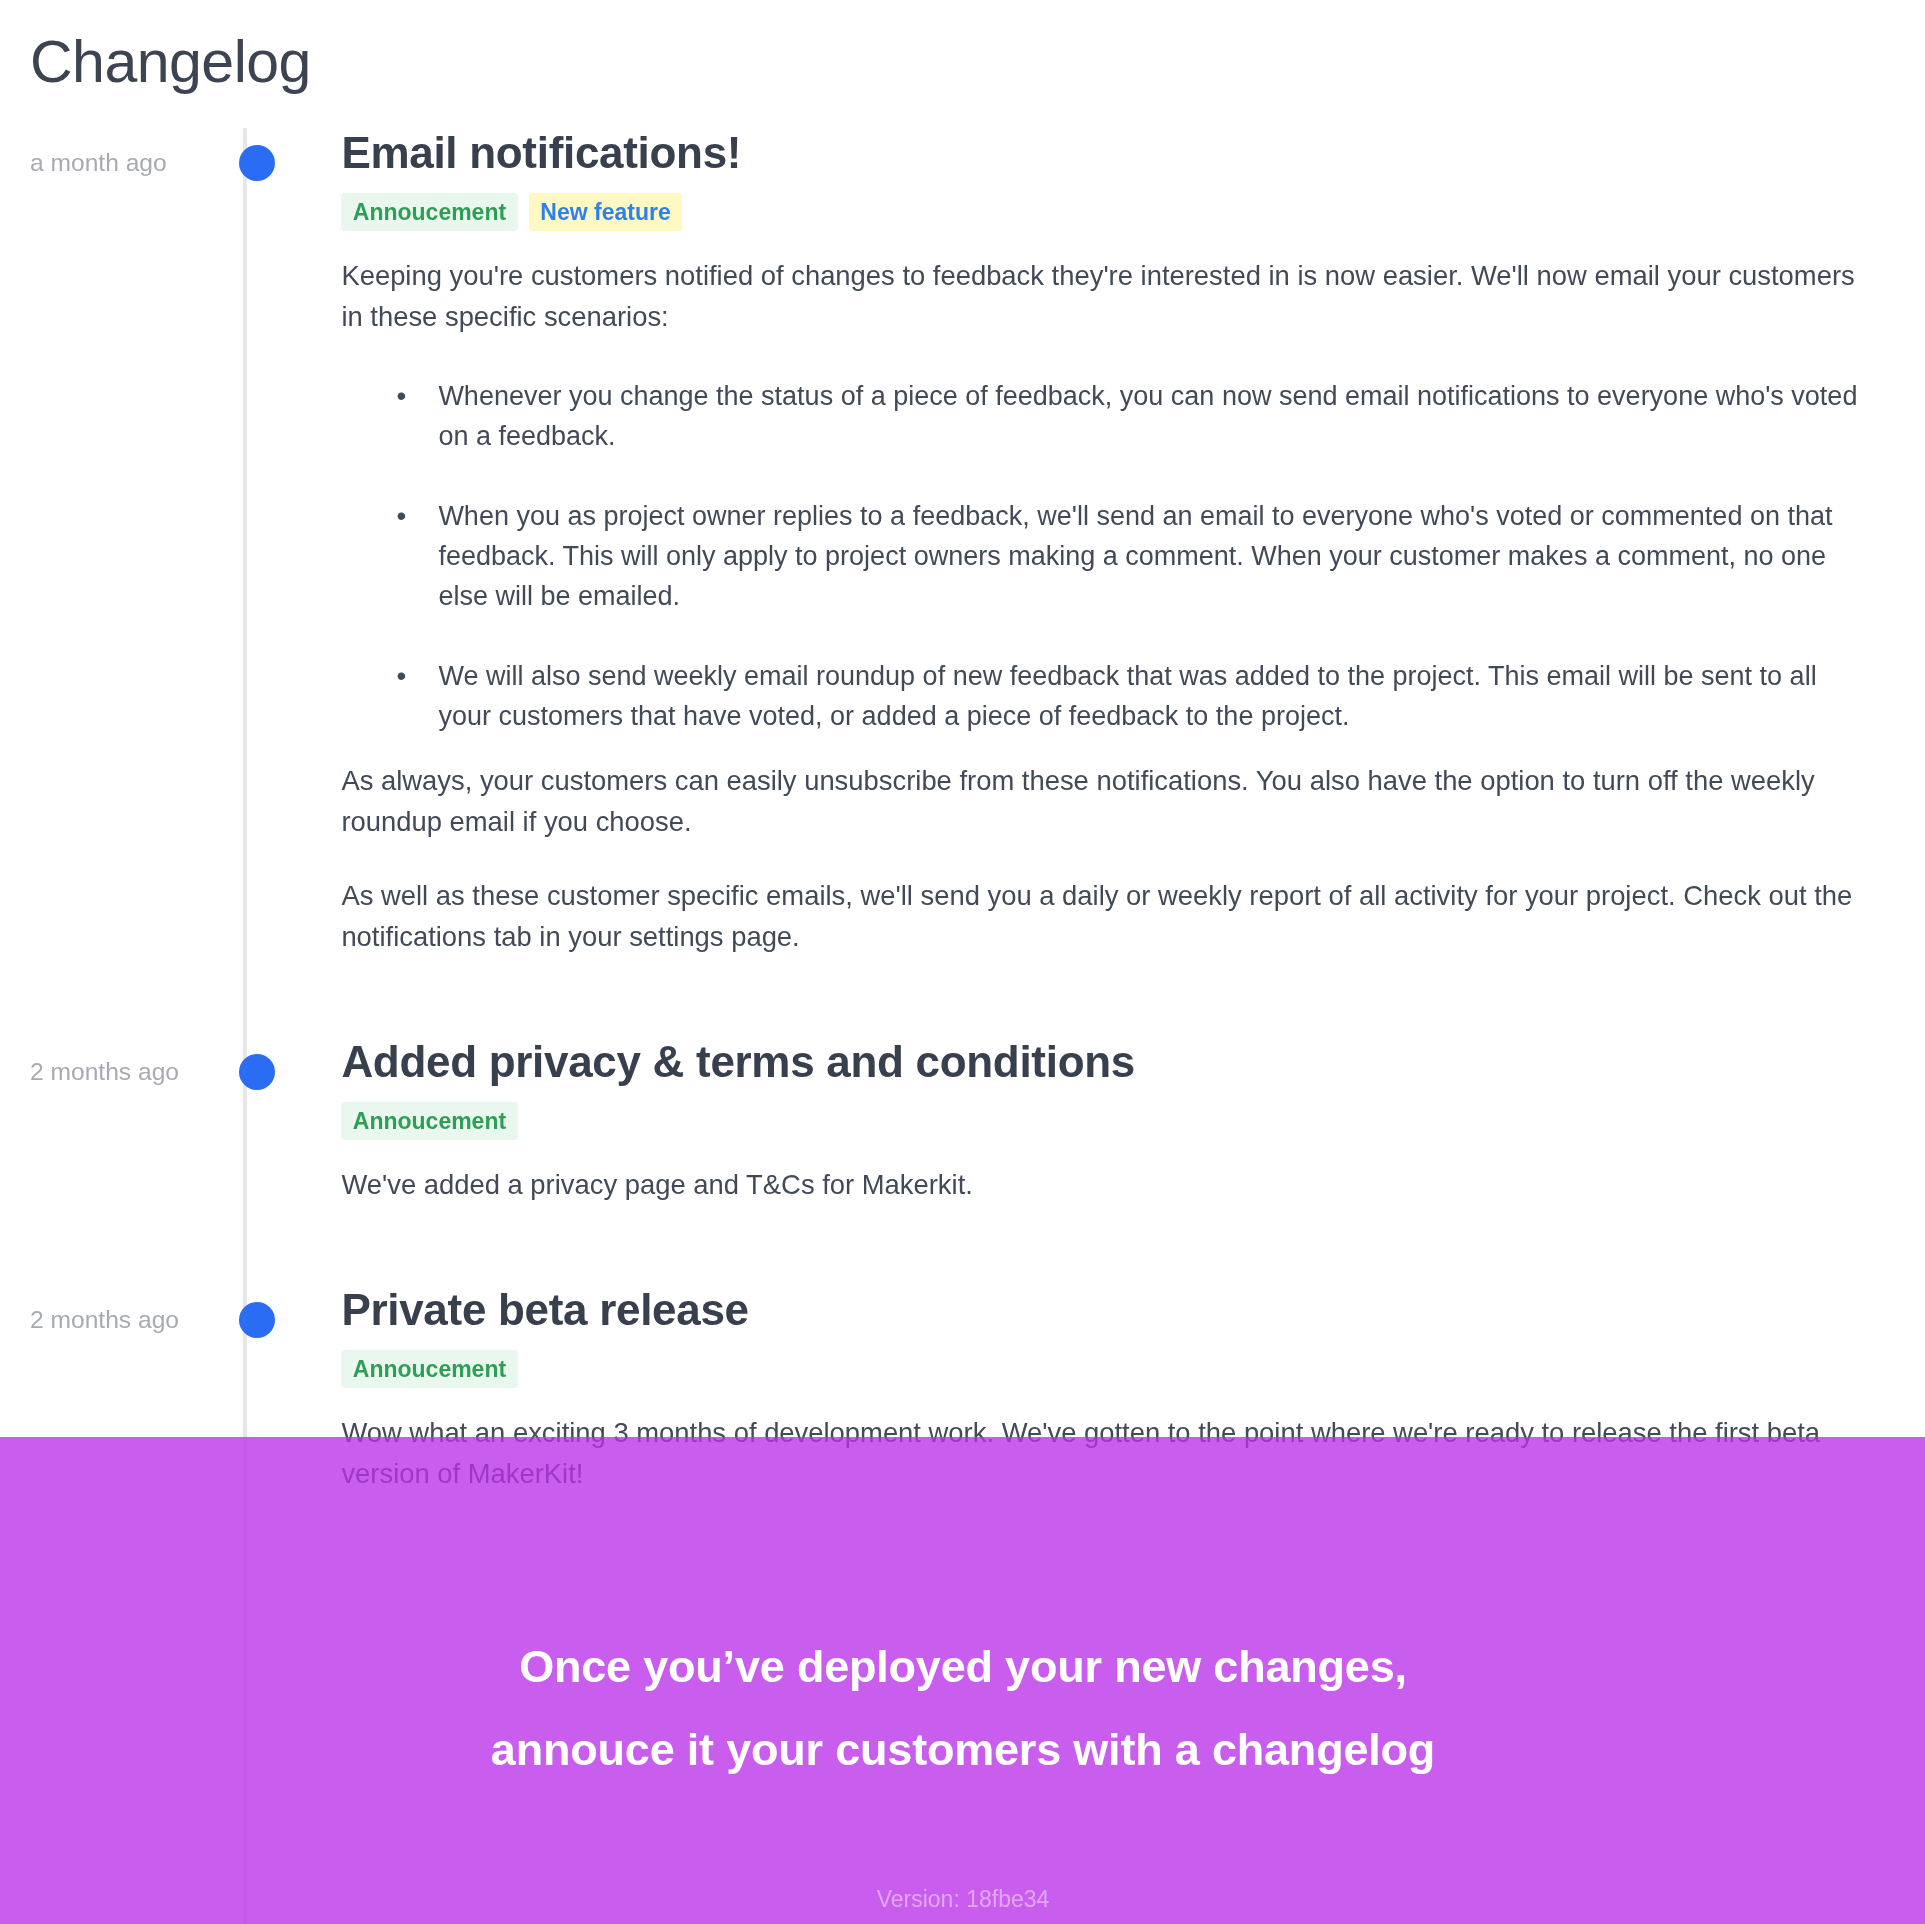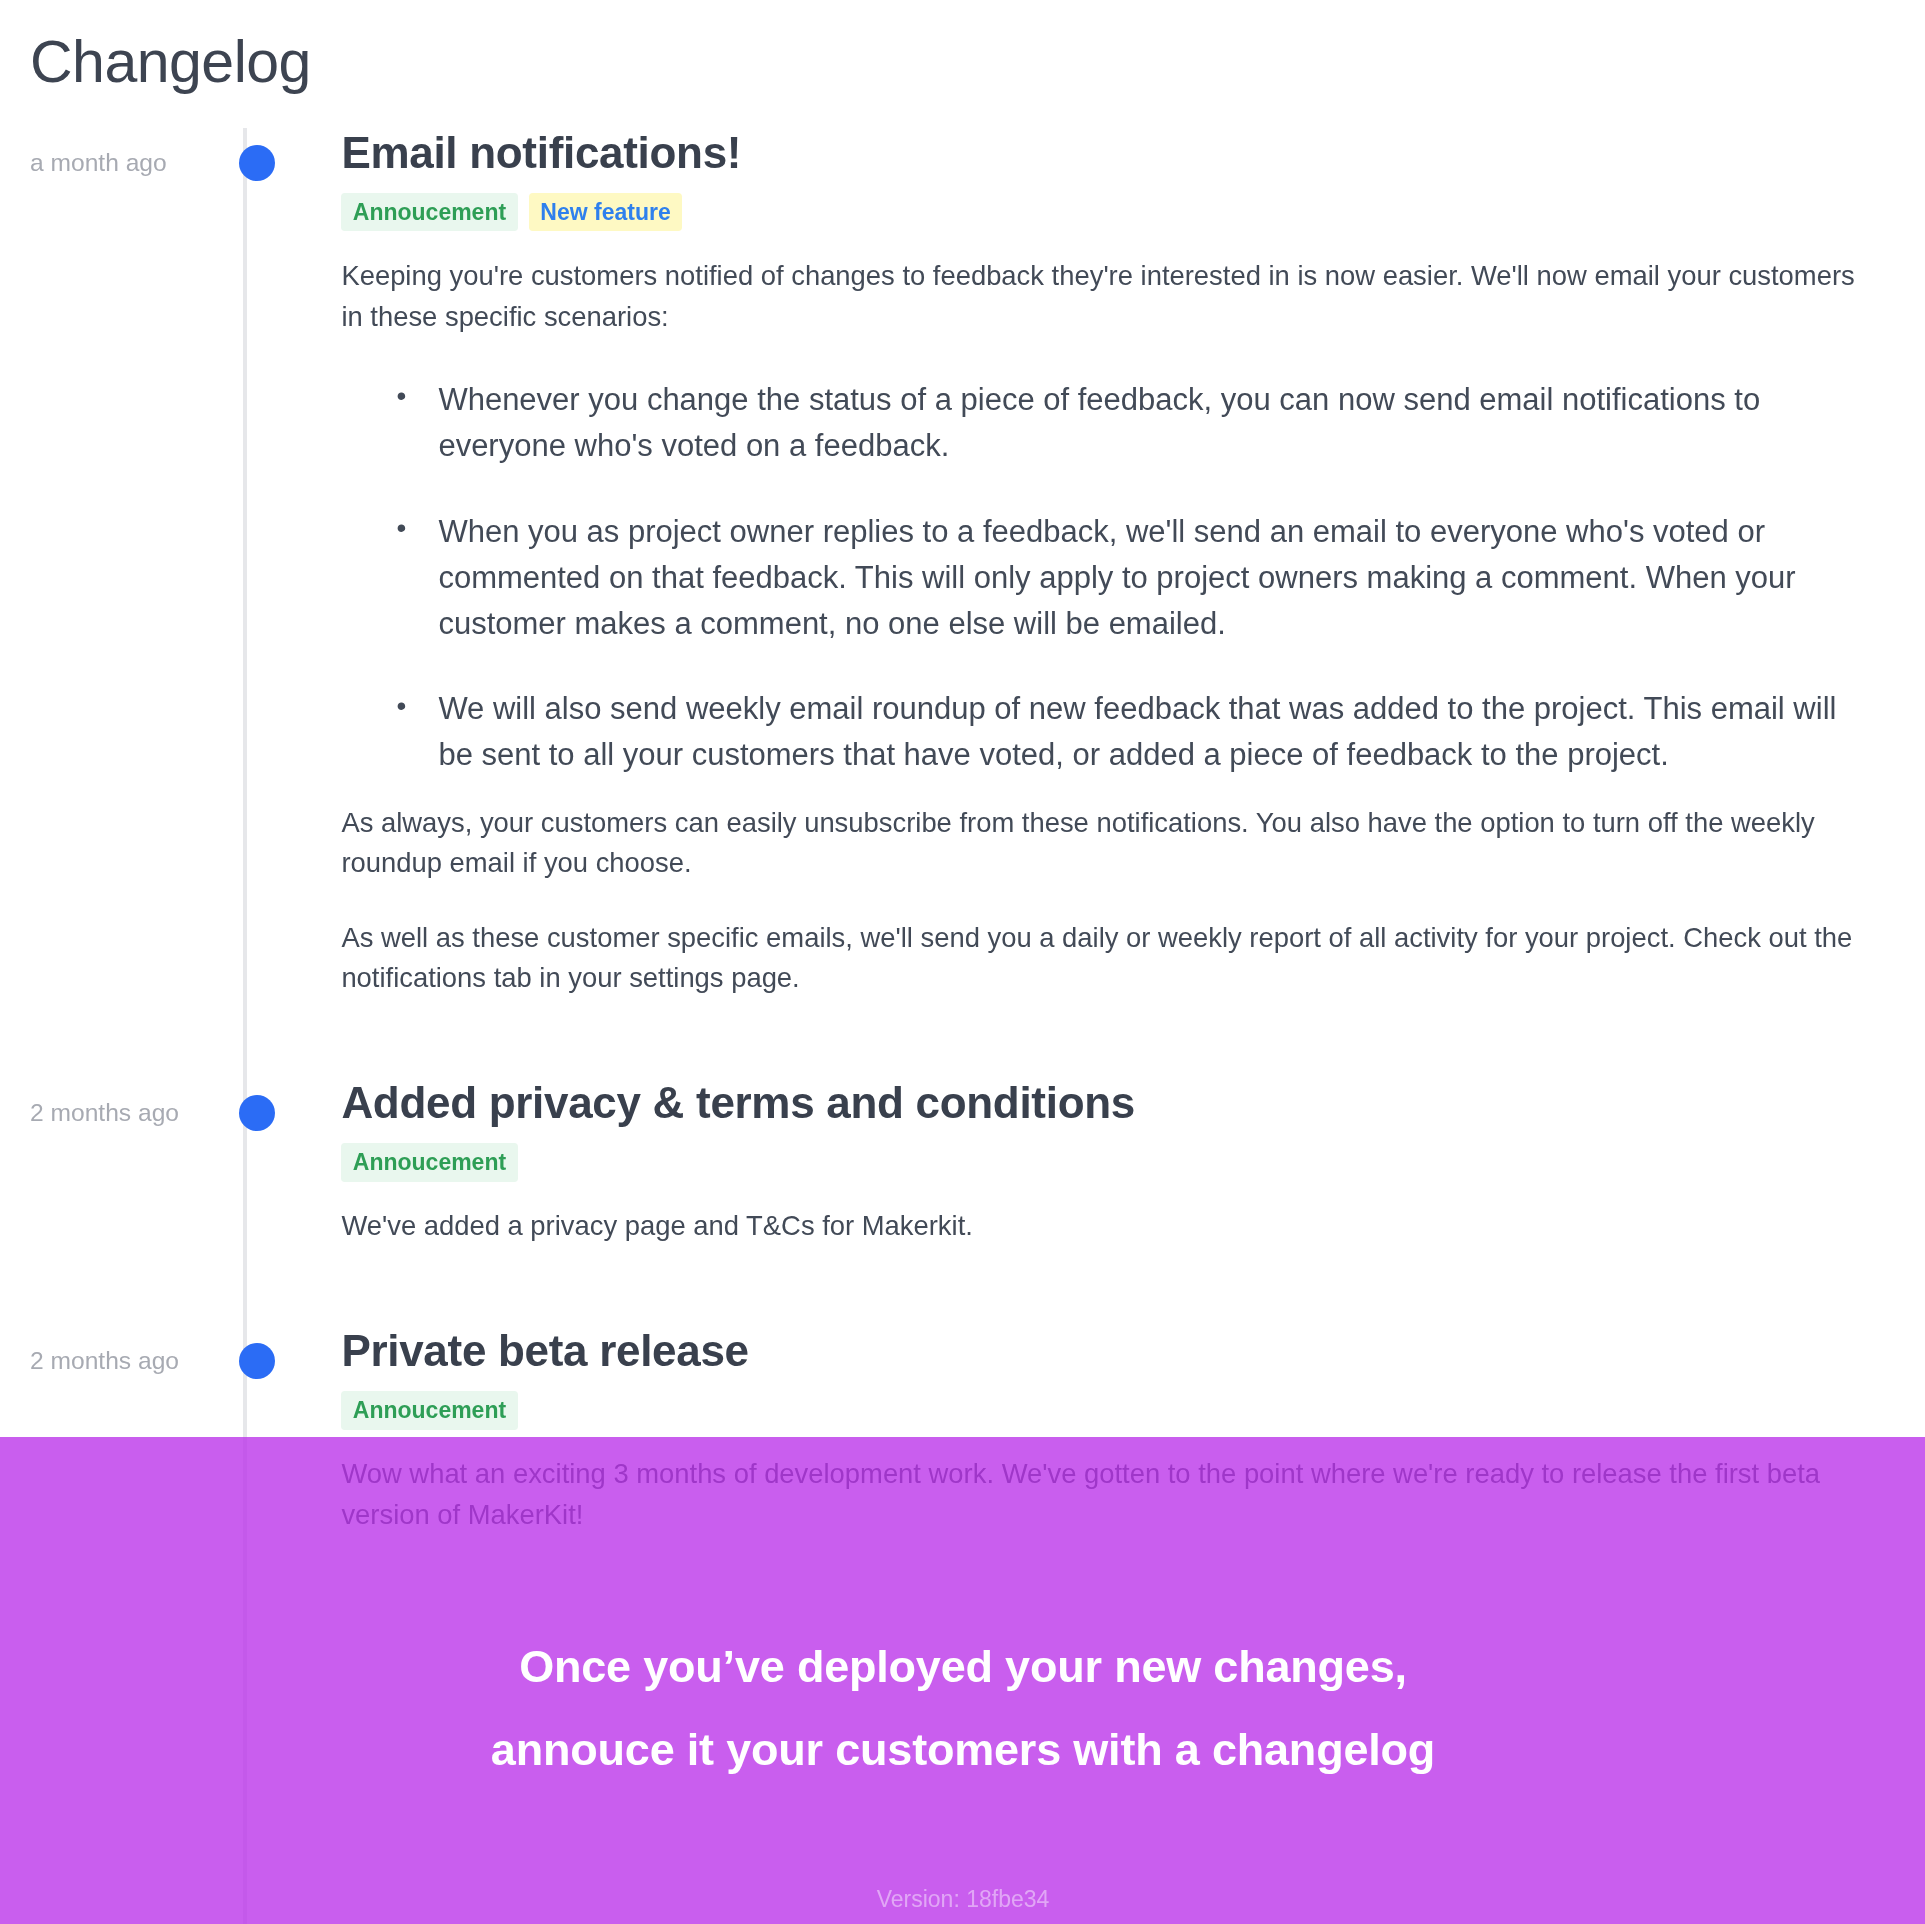--- a/index.html
+++ b/index.html
@@ -114,21 +114,21 @@
   }
   .para.spaced {
     margin-top: 34px;
   }
   ul.bullets {
     margin: 24.6px 0 24.6px 0;
     padding-left: 55px;
     list-style: none;
   }
   ul.bullets li {
-    font-size: 31px;
+    font-size: 27px;
     line-height: 1.48;
     color: #424a57;
     margin-bottom: 24.6px;
     position: relative;
     padding-left: 42px;
     margin-top: 40px;
   }
   ul.bullets li:before {
     content: "\2022";
     position: absolute;

